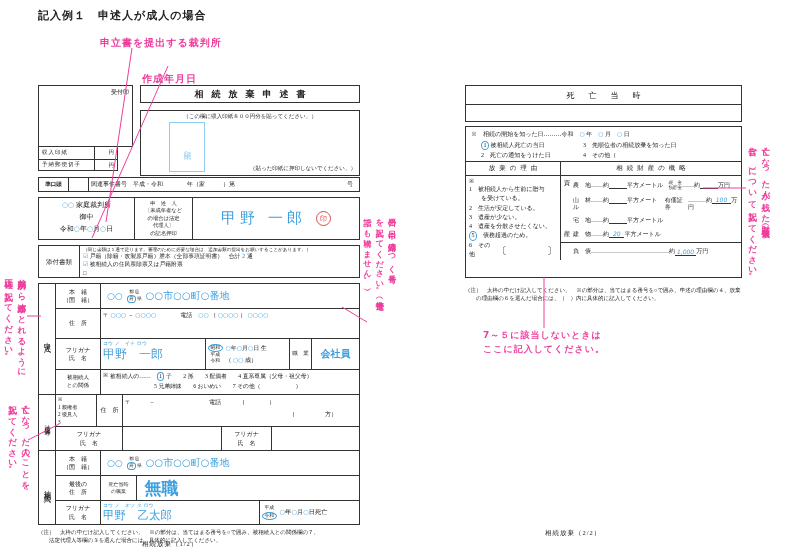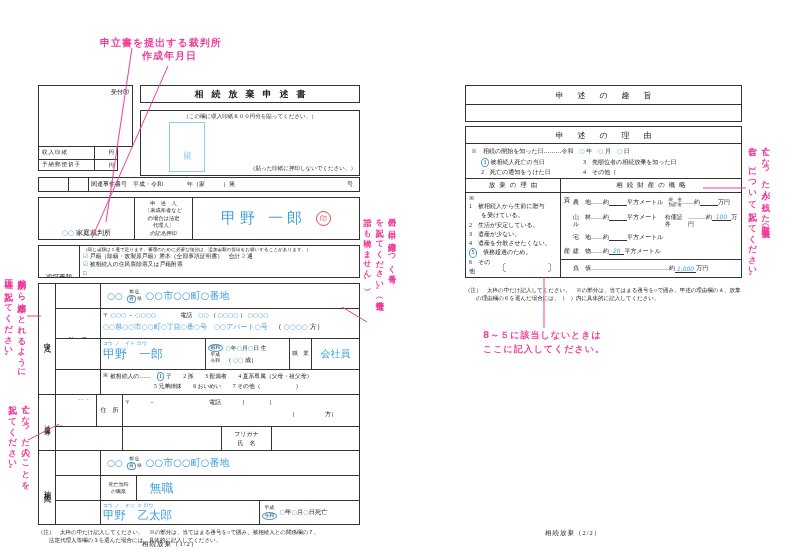--- a/index.html
+++ b/index.html
@@ -19,24 +19,24 @@
 
   
   .page{position:absolute;font-size:6.5px;padding-left:23px;}
   .page1{left:38px;top:85px;width:322px;height:470px;}
   .page2{left:465px;top:85px;width:277px;height:470px;}
 
   .box{border:1px solid var(--ink);position:absolute;background:#fff;}
   .row{display:flex;border-top:1px solid var(--ink);align-items:stretch;}
   .row:first-child{border-top:none;}
   .cell{border-left:1px solid var(--ink);padding:1px 2px;overflow:hidden;}
-  .cell:first-child{border-left:none;margin-top:28px;}
+  .cell:first-child{border-left:none;}
   .lab{font-size:6px;text-align:center;white-space:pre-line;display:flex;
        flex-direction:column;justify-content:center;line-height:1.4;}
-  .ctr{display:flex;align-items:center;justify-content:center;}
+  .ctr{display:flex;align-items:center;justify-content:center;font-weight:bold;}
   .vtext{writing-mode:vertical-rl;text-orientation:upright;letter-spacing:2px;}
 
   .b{color:var(--blue);font-family:"DejaVu Sans",sans-serif;}
   .run-b{color:var(--blue);font-family:"DejaVu Sans",sans-serif;}
   .run-c{display:inline-block;border:1px solid var(--blue);border-radius:50%;
          padding:0 1.5px;line-height:1.25;}
   .run-u{border-bottom:.8px solid var(--ink);}
   .run-U{color:var(--blue);font-family:"DejaVu Sans",sans-serif;font-style:italic;
          border-bottom:.8px solid var(--ink);padding:0 2px;}
 
@@ -71,23 +71,24 @@
 
   .note{font-size:5.5px;white-space:pre-line;line-height:1.5;margin-top:3px;}
   .pageno{font-size:6.5px;letter-spacing:1px;}
   svg.overlay{position:absolute;inset:0;pointer-events:none;}
 </style>
 </head>
 <body>
 
 <div class="canvas">
 
+  <div class="doc-title">記入例１　申述人が成人の場合</div>
 
   <div class="pink ann-h" style="left:100px;top:36px">申立書を提出する裁判所</div>
-  <div class="pink ann-h" style="left:142px;top:49px">作成年月日</div>
+  <div class="pink ann-h" style="left:142px;top:72px">作成年月日</div>
 
   <div class="page page1">
 
     <div class="box" style="left:0;top:0;width:95px;height:62px">
       <span class="receipt-label">受付印</span>
     </div>
 
     <div style="position:absolute;left:0;top:62px;width:80px;border:1px solid var(--ink);border-top:none">
       <div class="fee-row" style="border-top:none">
         <span class="fee-l">収入印紙</span>
@@ -159,21 +160,20 @@
                 <span>都 道</span>
                 <span><span class="run-c">府</span><span> 県</span></span>
               </span>
               <span class="b" style="font-size:10px">○○市○○町○番地</span>
             </div>
           </div>
           <div class="row" style="height:30px">
             <div class="cell lab" style="width:44px">住　所</div>
             <div class="cell" style="flex:1;font-size:6px;line-height:1.8">
               <div><span>〒 </span><span class="run-b">○○○</span><span> － </span><span class="run-b">○○○○</span><span>　　　　電話　</span><span class="run-b">○○</span><span> （ </span><span class="run-b">○○○○</span><span> ） </span><span class="run-b">○○○○</span></div>
-              <div style="font-size:7px"><span class="run-b">○○県○○市○○町○丁目○番○号　○○アパート○号</span><span>　（ </span><span class="run-b">○○○○</span><span> 方）</span></div>
             </div>
           </div>
           <div class="row" style="height:31px">
             <div class="cell lab" style="width:44px">フリガナ
 氏　名</div>
             <div class="cell" style="width:105px">
               <div class="b" style="font-size:5px">コウ ノ　イチ ロウ</div>
               <div class="b" style="font-size:12px">甲野　一郎</div>
             </div>
             <div class="cell" style="width:84px;display:flex;align-items:center">
@@ -245,21 +245,21 @@
               </span>
               <span class="b" style="font-size:10px">○○市○○町○番地</span>
             </div>
           </div>
           <div class="row" style="height:25px">
             <div class="cell lab" style="width:44px">最後の
 住　所</div>
             <div class="cell lab" style="width:36px;font-size:5px">死亡当時
 の職業</div>
             <div class="cell ctr" style="width:50px">
-              <span class="b" style="font-size:12px">無職</span>
+              <span class="b" style="font-size:17px">無職</span>
             </div>
           </div>
           <div class="row" style="height:24px">
             <div class="cell lab" style="width:44px">フリガナ
 氏　名</div>
             <div class="cell" style="flex:1">
               <div class="b" style="font-size:5px">コウ ノ　オツ タ ロウ</div>
               <div class="b" style="font-size:11.5px">甲野　乙太郎</div>
             </div>
             <div class="cell" style="width:100px;display:flex;align-items:center">
@@ -275,25 +275,24 @@
     </div>
 
     <div class="note" style="position:absolute;left:0;top:440px;width:322px">（注）　太枠の中だけ記入してください。　※の部分は、当てはまる番号を○で囲み、被相続人との関係欄の７、
 　　法定代理人等欄の３を選んだ場合には、具体的に記入してください。</div>
     <div class="pageno" style="position:absolute;left:104px;top:455px">相続放棄（1/2）</div>
   </div>
 
   <div class="page page2">
 
     <div class="box" style="left:0;top:0;width:277px;height:37px">
-      <div class="p2hdr" style="height:19px">申述の趣旨</div>
+      <div class="p2hdr" style="height:19px">死亡当時</div>
     </div>
 
     <div class="box" style="left:0;top:41px;width:277px;height:152px">
-      <div class="p2hdr">申述の理由</div>
 
       <div style="height:35px;border-bottom:1px solid var(--ink);padding:2px 5px;font-size:6px;line-height:1.75">
         <div><span>※　相続の開始を知った日………令和　</span><span class="run-b">○</span><span> 年　</span><span class="run-b">○</span><span> 月　</span><span class="run-b">○</span><span> 日</span></div>
         <div style="display:flex">
           <span style="width:112px;padding-left:10px"><span class="run-c">1</span><span> 被相続人死亡の当日</span></span>
           <span>3　先順位者の相続放棄を知った日</span>
         </div>
         <div style="display:flex">
           <span style="width:112px;padding-left:10px">2　死亡の通知をうけた日</span>
           <span>4　その他（</span>
@@ -361,21 +360,21 @@
 
   <div class="pink vann" style="left:2px;top:272px;height:152px">裁判所から連絡がとれるように
 正確に記入してください。</div>
   <div class="pink vann" style="left:6px;top:398px;height:118px">亡くなった人のことを
 記入してください。</div>
   <div class="pink vann" style="left:360px;top:212px;height:130px;font-size:8px">平日の日中に連絡のつく番号
 を記入してください。（携帯電
 話でも構いません。）</div>
   <div class="pink vann" style="left:746px;top:140px;height:215px">亡くなった人が残した財産（負債を
 含む。）について記入してください。</div>
-  <div class="pink ann-h pre" style="left:483px;top:328px;font-size:9px;line-height:1.6">8～５に該当しないときは
+  <div class="pink ann-h pre" style="left:483px;top:328px;font-size:9px;line-height:1.6">7～５に該当しないときは
 ここに記入してください。</div>
 
   <svg class="overlay" width="800" height="554">
     <line x1="132" y1="48" x2="106" y2="222" stroke="#ee3e9c" stroke-width="1"></line>
     <line x1="168" y1="66" x2="92" y2="238" stroke="#ee3e9c" stroke-width="1"></line>
     <line x1="27" y1="316" x2="41" y2="316" stroke="#ee3e9c" stroke-width="1"></line>
     <line x1="28" y1="440" x2="59" y2="424" stroke="#ee3e9c" stroke-width="1"></line>
     <line x1="342" y1="307" x2="367" y2="322" stroke="#ee3e9c" stroke-width="1"></line>
     <line x1="703" y1="188" x2="746" y2="188" stroke="#ee3e9c" stroke-width="1"></line>
     <line x1="544" y1="277" x2="544" y2="328" stroke="#ee3e9c" stroke-width="1"></line>

